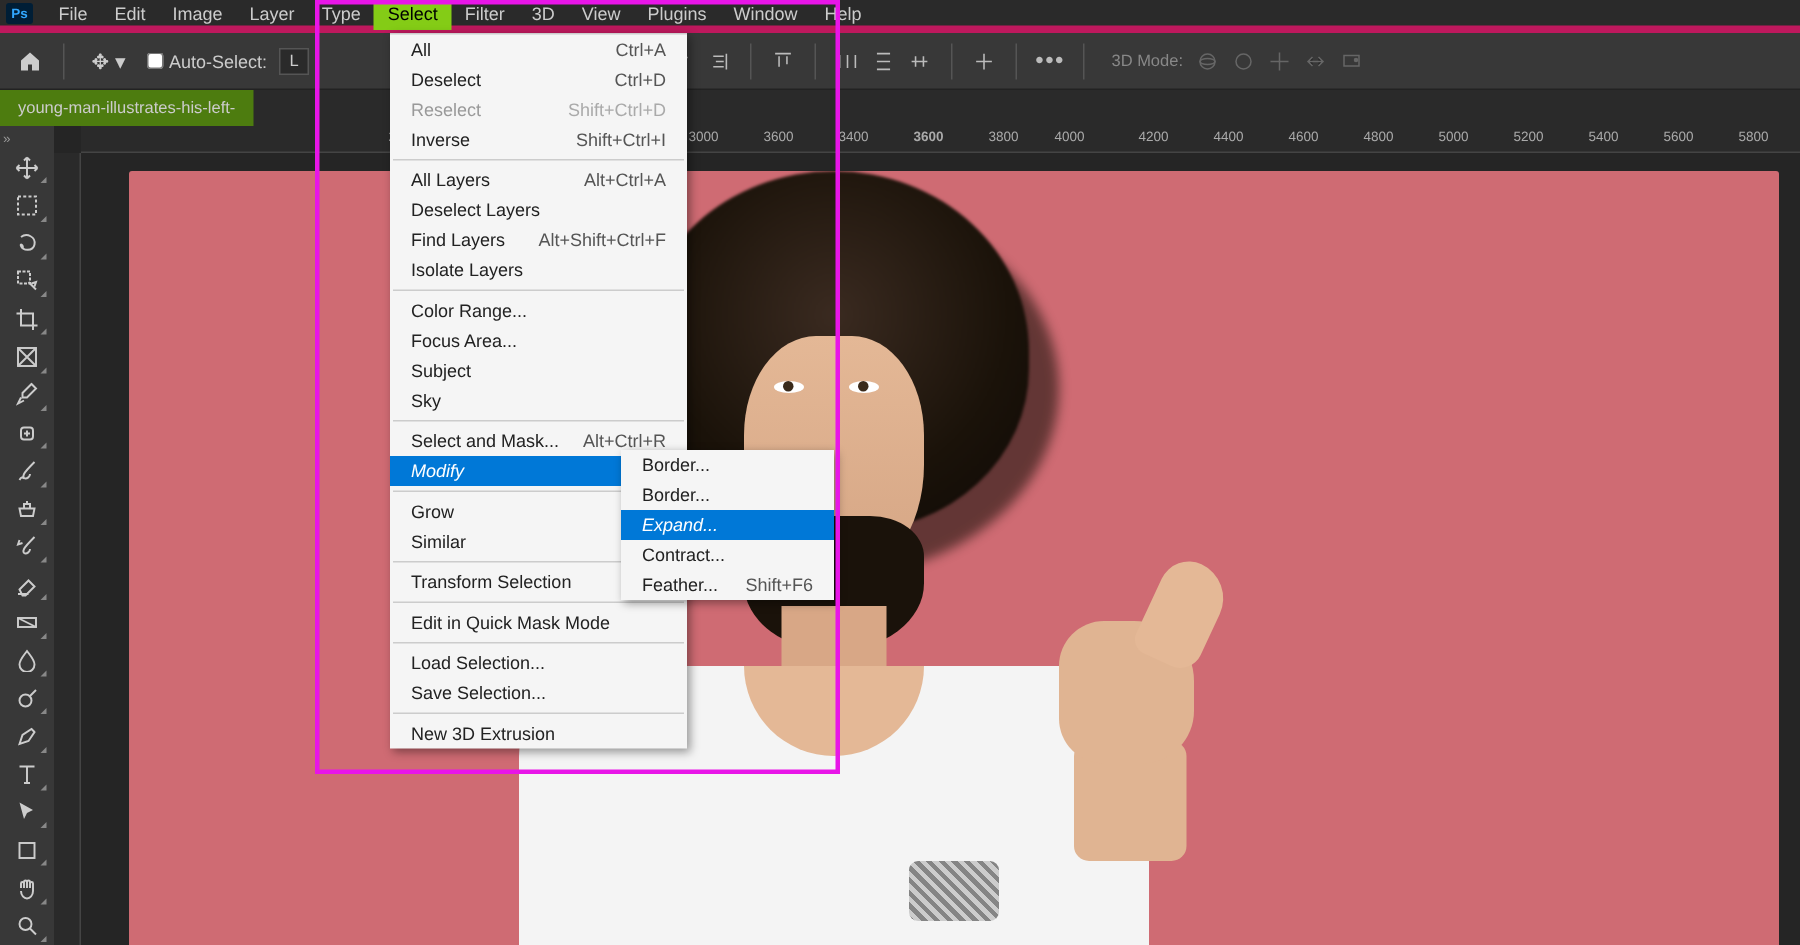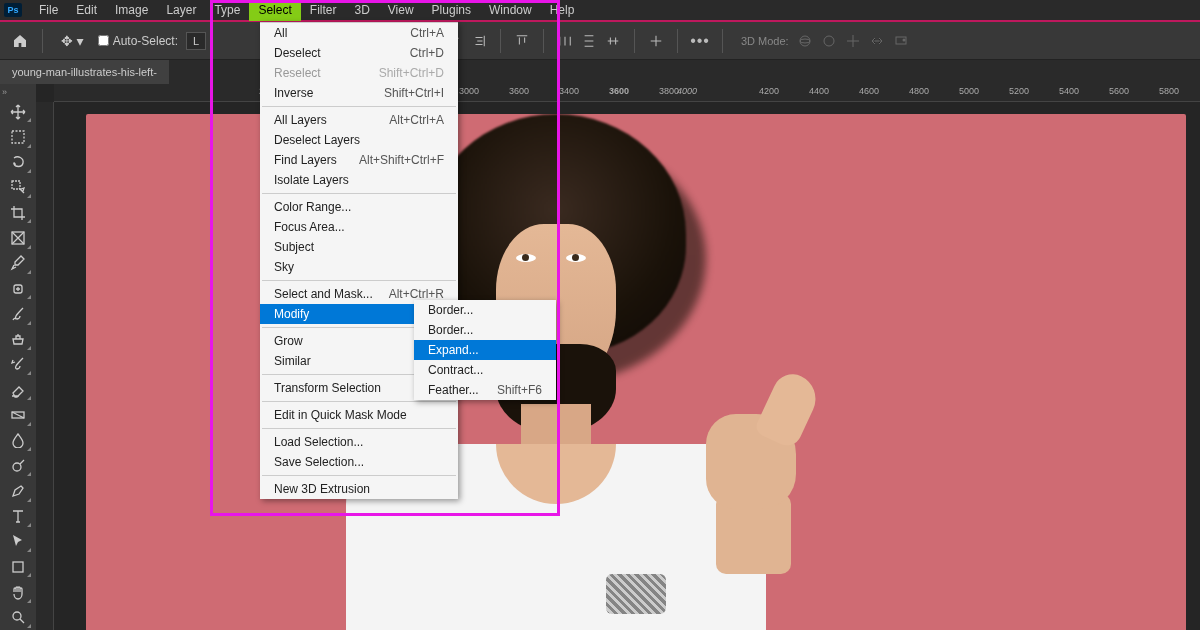--- a/index.html
+++ b/index.html
@@ -1,39 +1,39 @@
 <!DOCTYPE html>
 <html><head>
 <meta charset="utf-8">
 <style>
 * { margin: 0; padding: 0; box-sizing: border-box; font-family: "Segoe UI", Tahoma, sans-serif; font-size: 12px; }
 body { background: #1a1a1a; width: 1200px; height: 630px; overflow: hidden; position: relative; color: #ccc; }
 
-.menubar { height: 22px; background: #2a2a2a; border-bottom: 2px solid #be185d; display: flex; align-items: center; padding-left: 4px; }
+.menubar { height: 22px; background: #2a2a2a; border-bottom: 5px solid #be185d; display: flex; align-items: center; padding-left: 4px; }
 .ps-icon { width: 18px; height: 14px; background: #001e36; color: #31a8ff; font-size: 9px; font-weight: bold; display: flex; align-items: center; justify-content: center; border-radius: 2px; margin-right: 8px; }
 .menubar-item { padding: 4px 9px; cursor: default; }
 .menubar-item.active { background: #84cc16; color: #000; }
 
 .optionsbar { height: 38px; background: #383838; display: flex; align-items: center; padding: 0 10px; gap: 8px; border-bottom: 1px solid #222; }
 .home-icon { width: 20px; height: 20px; display: flex; align-items: center; justify-content: center; }
 .home-icon svg { width: 16px; height: 16px; fill: #ccc; }
 .move-icon { font-size: 14px; padding: 0 6px; }
 .auto-select { display: flex; align-items: center; gap: 4px; font-size: 11px; }
 .auto-select input { width: 11px; height: 11px; }
 .dropdown-slot { background: #2a2a2a; border: 1px solid #555; padding: 2px 6px; font-size: 11px; min-width: 10px; }
 .divider-v { width: 1px; height: 24px; background: #555; margin: 0 4px; }
 .align-group { display: flex; gap: 6px; }
 .align-btn { width: 18px; height: 18px; display: flex; align-items: center; justify-content: center; }
 .align-btn svg { width: 14px; height: 14px; fill: none; stroke: #bbb; stroke-width: 1.2; }
 .dots { font-size: 16px; letter-spacing: 1px; color: #bbb; }
 .mode3d { font-size: 11px; color: #888; margin-left: 6px; }
 .dim-icon { width: 16px; height: 16px; opacity: 0.35; }
 
 .tabbar { height: 24px; background: #2a2a2a; display: flex; align-items: center; }
-.doc-tab { height: 100%; background: #404040; padding: 4px 12px; font-size: 11px; display: flex; align-items: center; max-width: 170px; overflow: hidden; white-space: nowrap; }
+.doc-tab { height: 100%; background: #4d7c0f; padding: 4px 12px; font-size: 11px; display: flex; align-items: center; max-width: 170px; overflow: hidden; white-space: nowrap; }
 
 .workspace { position: absolute; top: 84px; left: 36px; right: 0; bottom: 0; background: #252525; }
 .ruler-h { position: absolute; top: 0; left: 18px; right: 0; height: 18px; background: #2a2a2a; border-bottom: 1px solid #444; display: flex; overflow: hidden; }
 .ruler-h .tick { position: absolute; top: 2px; font-size: 9px; color: #aaa; text-align: center; width: 40px; }
 .ruler-v { position: absolute; top: 18px; left: 0; width: 18px; bottom: 0; background: #2a2a2a; border-right: 1px solid #444; }
 .canvas { position: absolute; top: 30px; left: 50px; width: 1100px; height: 580px; background: #cf6b73; border-radius: 2px; overflow: hidden; }
 
 .person { position: absolute; left: 280px; top: -10px; width: 600px; height: 620px; }
 .hair { position: absolute; top: 10px; left: 60px; width: 260px; height: 240px; background: radial-gradient(circle at 50% 40%, #3a2a20 0%, #1a1209 60%, #0d0805 100%); border-radius: 50% 50% 45% 45%; filter: blur(1px); }
 .hair2 { position: absolute; top: 30px; left: 40px; width: 300px; height: 250px; background: #1d140c; border-radius: 50%; opacity: 0.6; filter: blur(4px); }
@@ -58,21 +58,21 @@
 .toolbar { position: absolute; top: 84px; left: 0; width: 36px; bottom: 0; background: #383838; display: flex; flex-direction: column; align-items: center; padding-top: 3px; }
 .tool { width: 30px; height: 26px; display: flex; align-items: center; justify-content: center; color: #ccc; position: relative; cursor: default; }
 .tool svg { width: 16px; height: 16px; fill: none; stroke: #ccc; stroke-width: 1.3; }
 .tool .tri { position: absolute; bottom: 2px; right: 2px; width: 0; height: 0; border-left: 4px solid transparent; border-bottom: 4px solid #888; }
 .expand-chevron { width: 10px; font-size: 9px; color: #999; align-self: flex-start; margin-left: 2px; margin-bottom: 2px; }
 
 .dropdown { position: absolute; background: #f5f5f5; color: #222; box-shadow: 2px 2px 6px rgba(0,0,0,0.4); }
 .dropdown-main { top: 22px; left: 216px; width: 198px; border-top: 1px solid #ccc; margin-left: 44px; }
 .dd-row { display: flex; justify-content: space-between; padding: 3px 14px; cursor: default; font-size: 12.5px; }
 .dd-row.disabled { color: #999; }
-.dd-row.highlight { background: #0078d7; color: #fff; }
+.dd-row.highlight { background: #0078d7; color: #fff; font-style: italic; }
 .dd-row .shortcut { color: #555; font-size: 12px; }
 .dd-row.disabled .shortcut { color: #aaa; }
 .dd-row .arrow { font-size: 9px; align-self: center; }
 .dd-sep { height: 1px; background: #ccc; margin: 3px 2px; }
 
 .dropdown-sub { top: 300px; left: 414px; width: 142px; }
 
 .magenta-box { position: absolute; border: 3px solid #e815e8; pointer-events: none; top: 0px; left: 210px; width: 350px; height: 516px; }
 
 </style>
@@ -187,21 +187,21 @@
   <div class="ruler-h" id="rulerH">
       <span class="tick" style="left: 195px;">2200</span>
       <span class="tick" style="left: 245px;">2400</span>
       <span class="tick" style="left: 295px;">2600</span>
       <span class="tick" style="left: 345px;">2800</span>
       <span class="tick" style="left: 395px;">3000</span>
       <span class="tick" style="left: 445px;">3600</span>
       <span class="tick" style="left: 495px;">3400</span>
       <span class="tick" style="left: 545px; font-weight: bold;">3600</span>
       <span class="tick" style="left: 595px;">3800</span>
-      <span class="tick" style="left: 613px; font-style: italic;">4000</span>
+      <span class="tick" style="left: 639px;">4000</span>
       <span class="tick" style="left: 695px;">4200</span>
       <span class="tick" style="left: 745px;">4400</span>
       <span class="tick" style="left: 795px;">4600</span>
       <span class="tick" style="left: 845px;">4800</span>
       <span class="tick" style="left: 895px;">5000</span>
       <span class="tick" style="left: 945px;">5200</span>
       <span class="tick" style="left: 995px;">5400</span>
       <span class="tick" style="left: 1045px;">5600</span>
       <span class="tick" style="left: 1095px;">5800</span>
       <span class="tick" style="left: 1145px;">6000</span>

